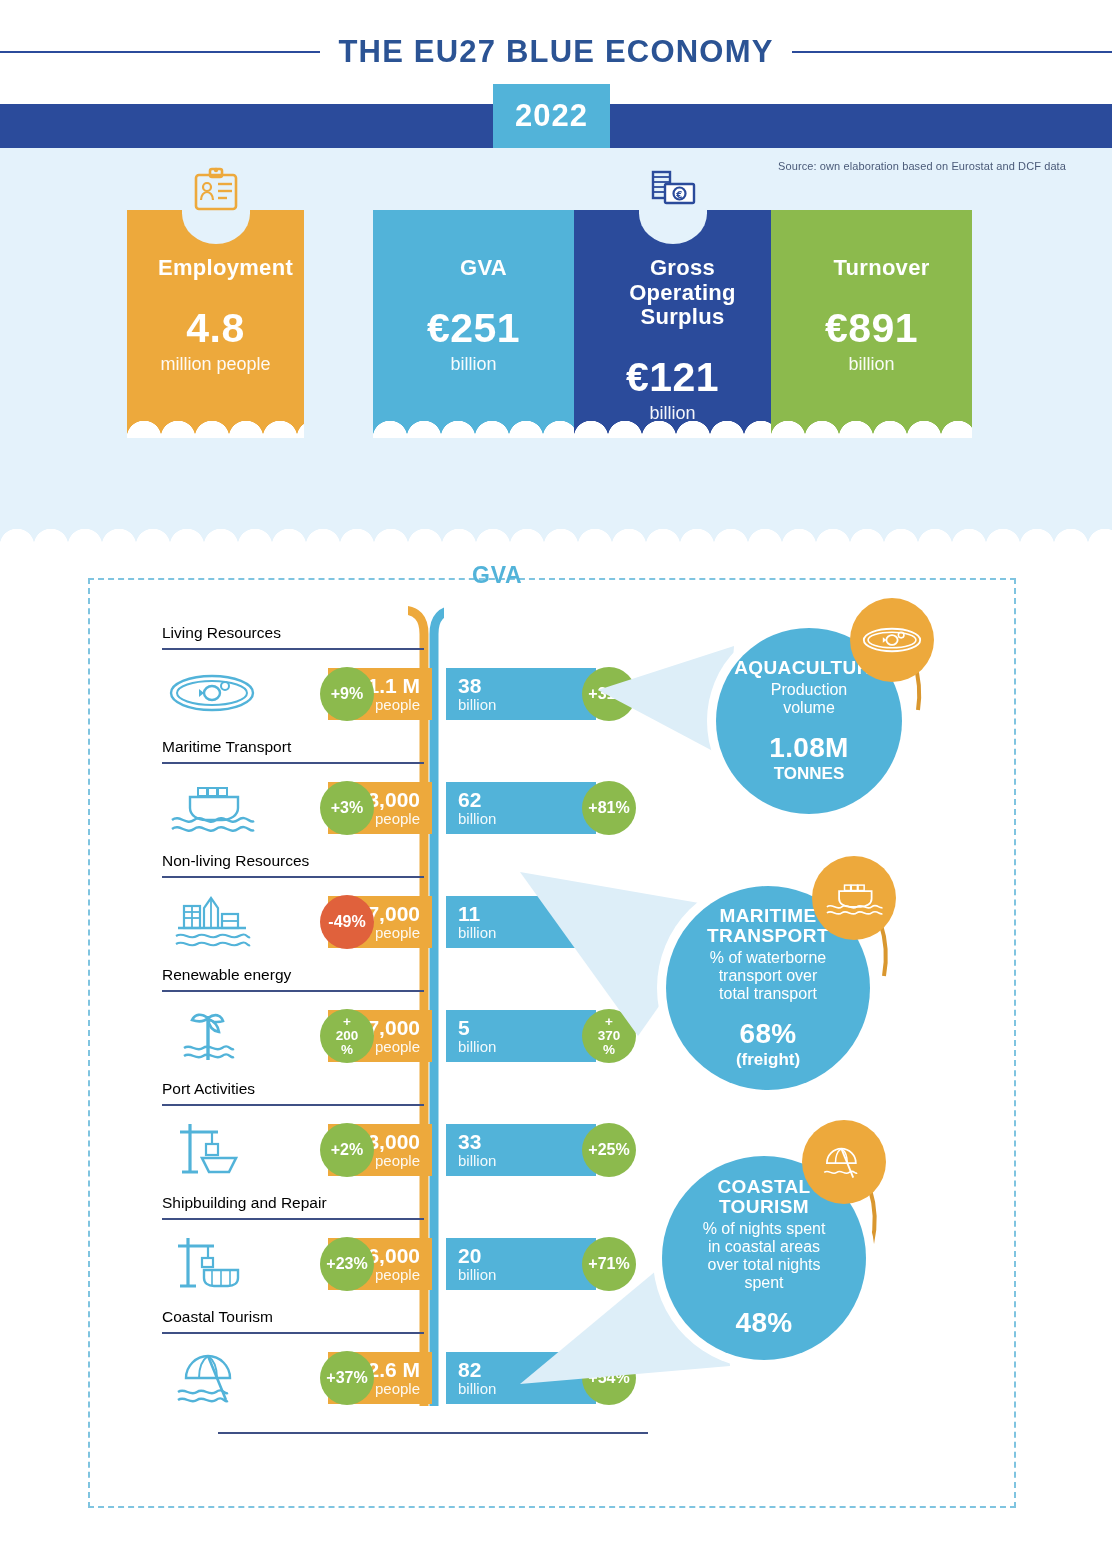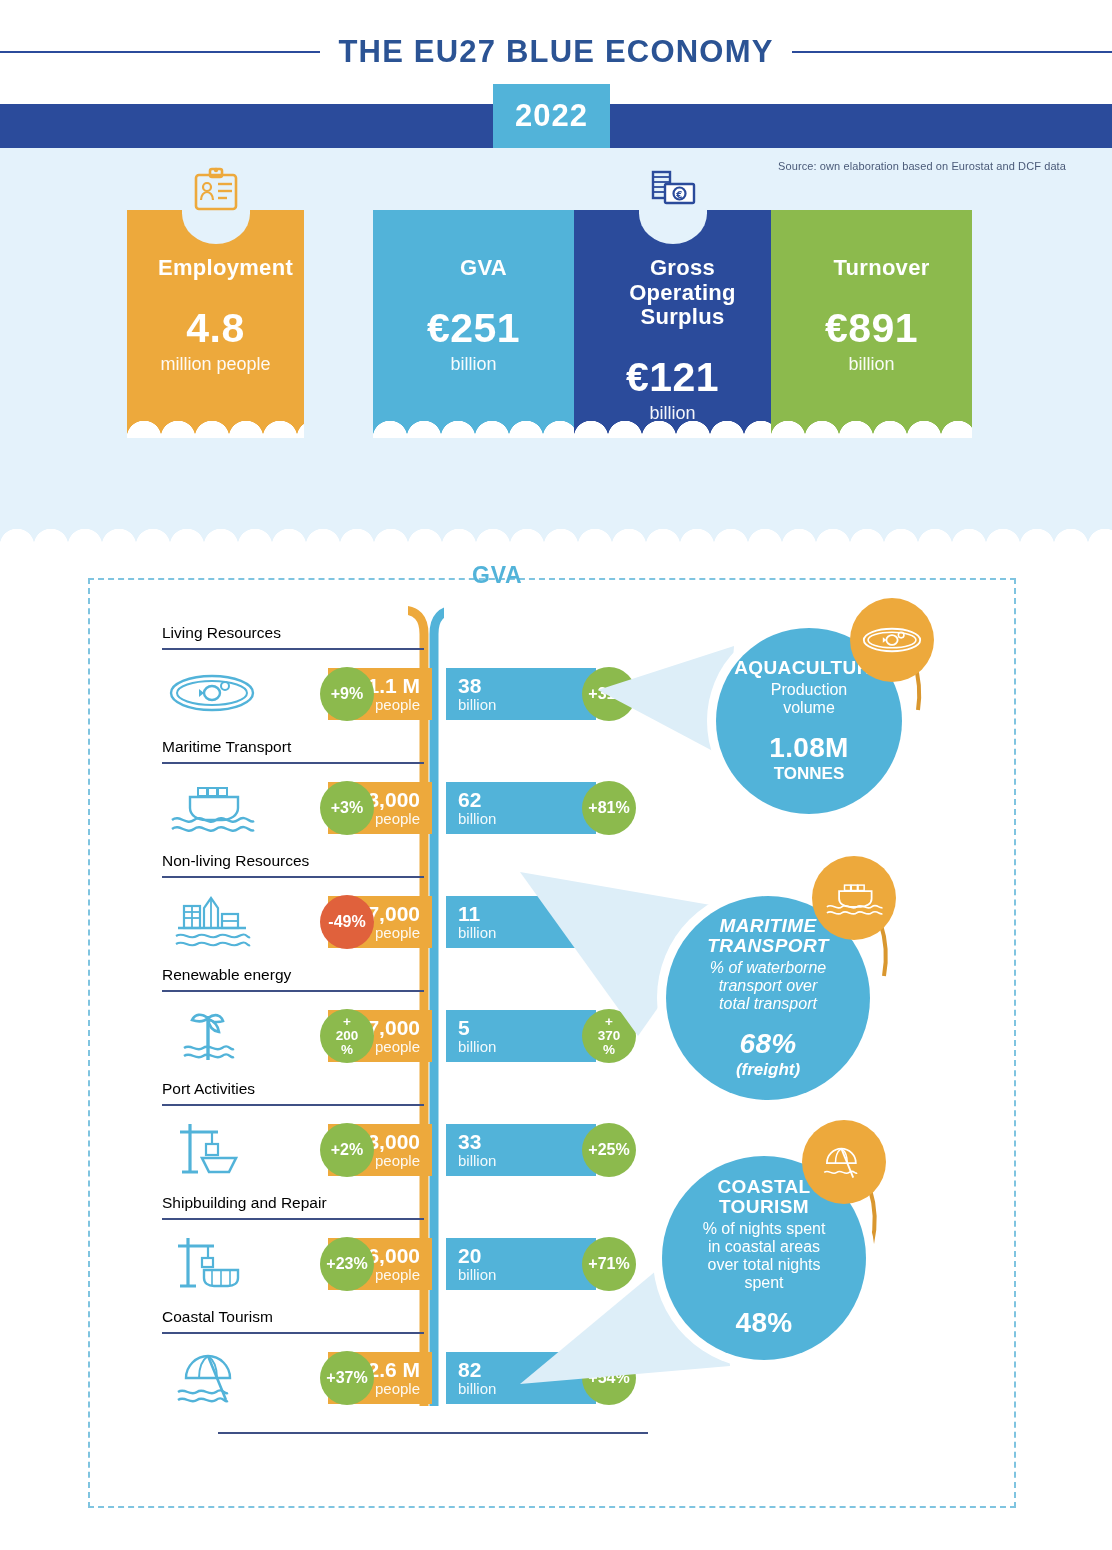--- a/index.html
+++ b/index.html
@@ -525,22 +525,22 @@
         <circle cx="57" cy="24" r="4" fill="none" stroke="#ffffff" stroke-width="2.2"></circle>
       </svg>
     </div>
   </div>
 
   <div class="callout" style="left:430px; top:270px; width:470px; height:280px">
     <svg style="position:absolute;left:0;top:0" width="470" height="280" viewBox="0 0 470 280">
       <path d="M0 22 L208 58 L118 186 Z" fill="#ddeef8"></path>
       <path d="M332 28 A108 108 0 0 1 364 126" fill="none" stroke="#d9972f" stroke-width="4"></path>
     </svg>
-    <div class="bubble" style="left:146px; top:46px; width:204px; height:204px;
-         box-shadow:0 0 0 9px #ffffff;font-style:italic;">
+    <div class="bubble" style="left:146px; top:36px; width:204px; height:204px;
+         box-shadow:0 0 0 9px #ffffff;">
       <div class="b-title" style="white-space:pre-line">MARITIME
 TRANSPORT</div>
       <div class="b-sub" style="white-space:pre-line">% of waterborne
 transport over
 total transport</div>
       <div class="b-big">68%</div>
       <div class="b-foot">(freight)</div>
     </div>
     <div class="badge" style="left:292px; top:6px;">
       <svg viewBox="0 0 88 62" width="60" height="42">

